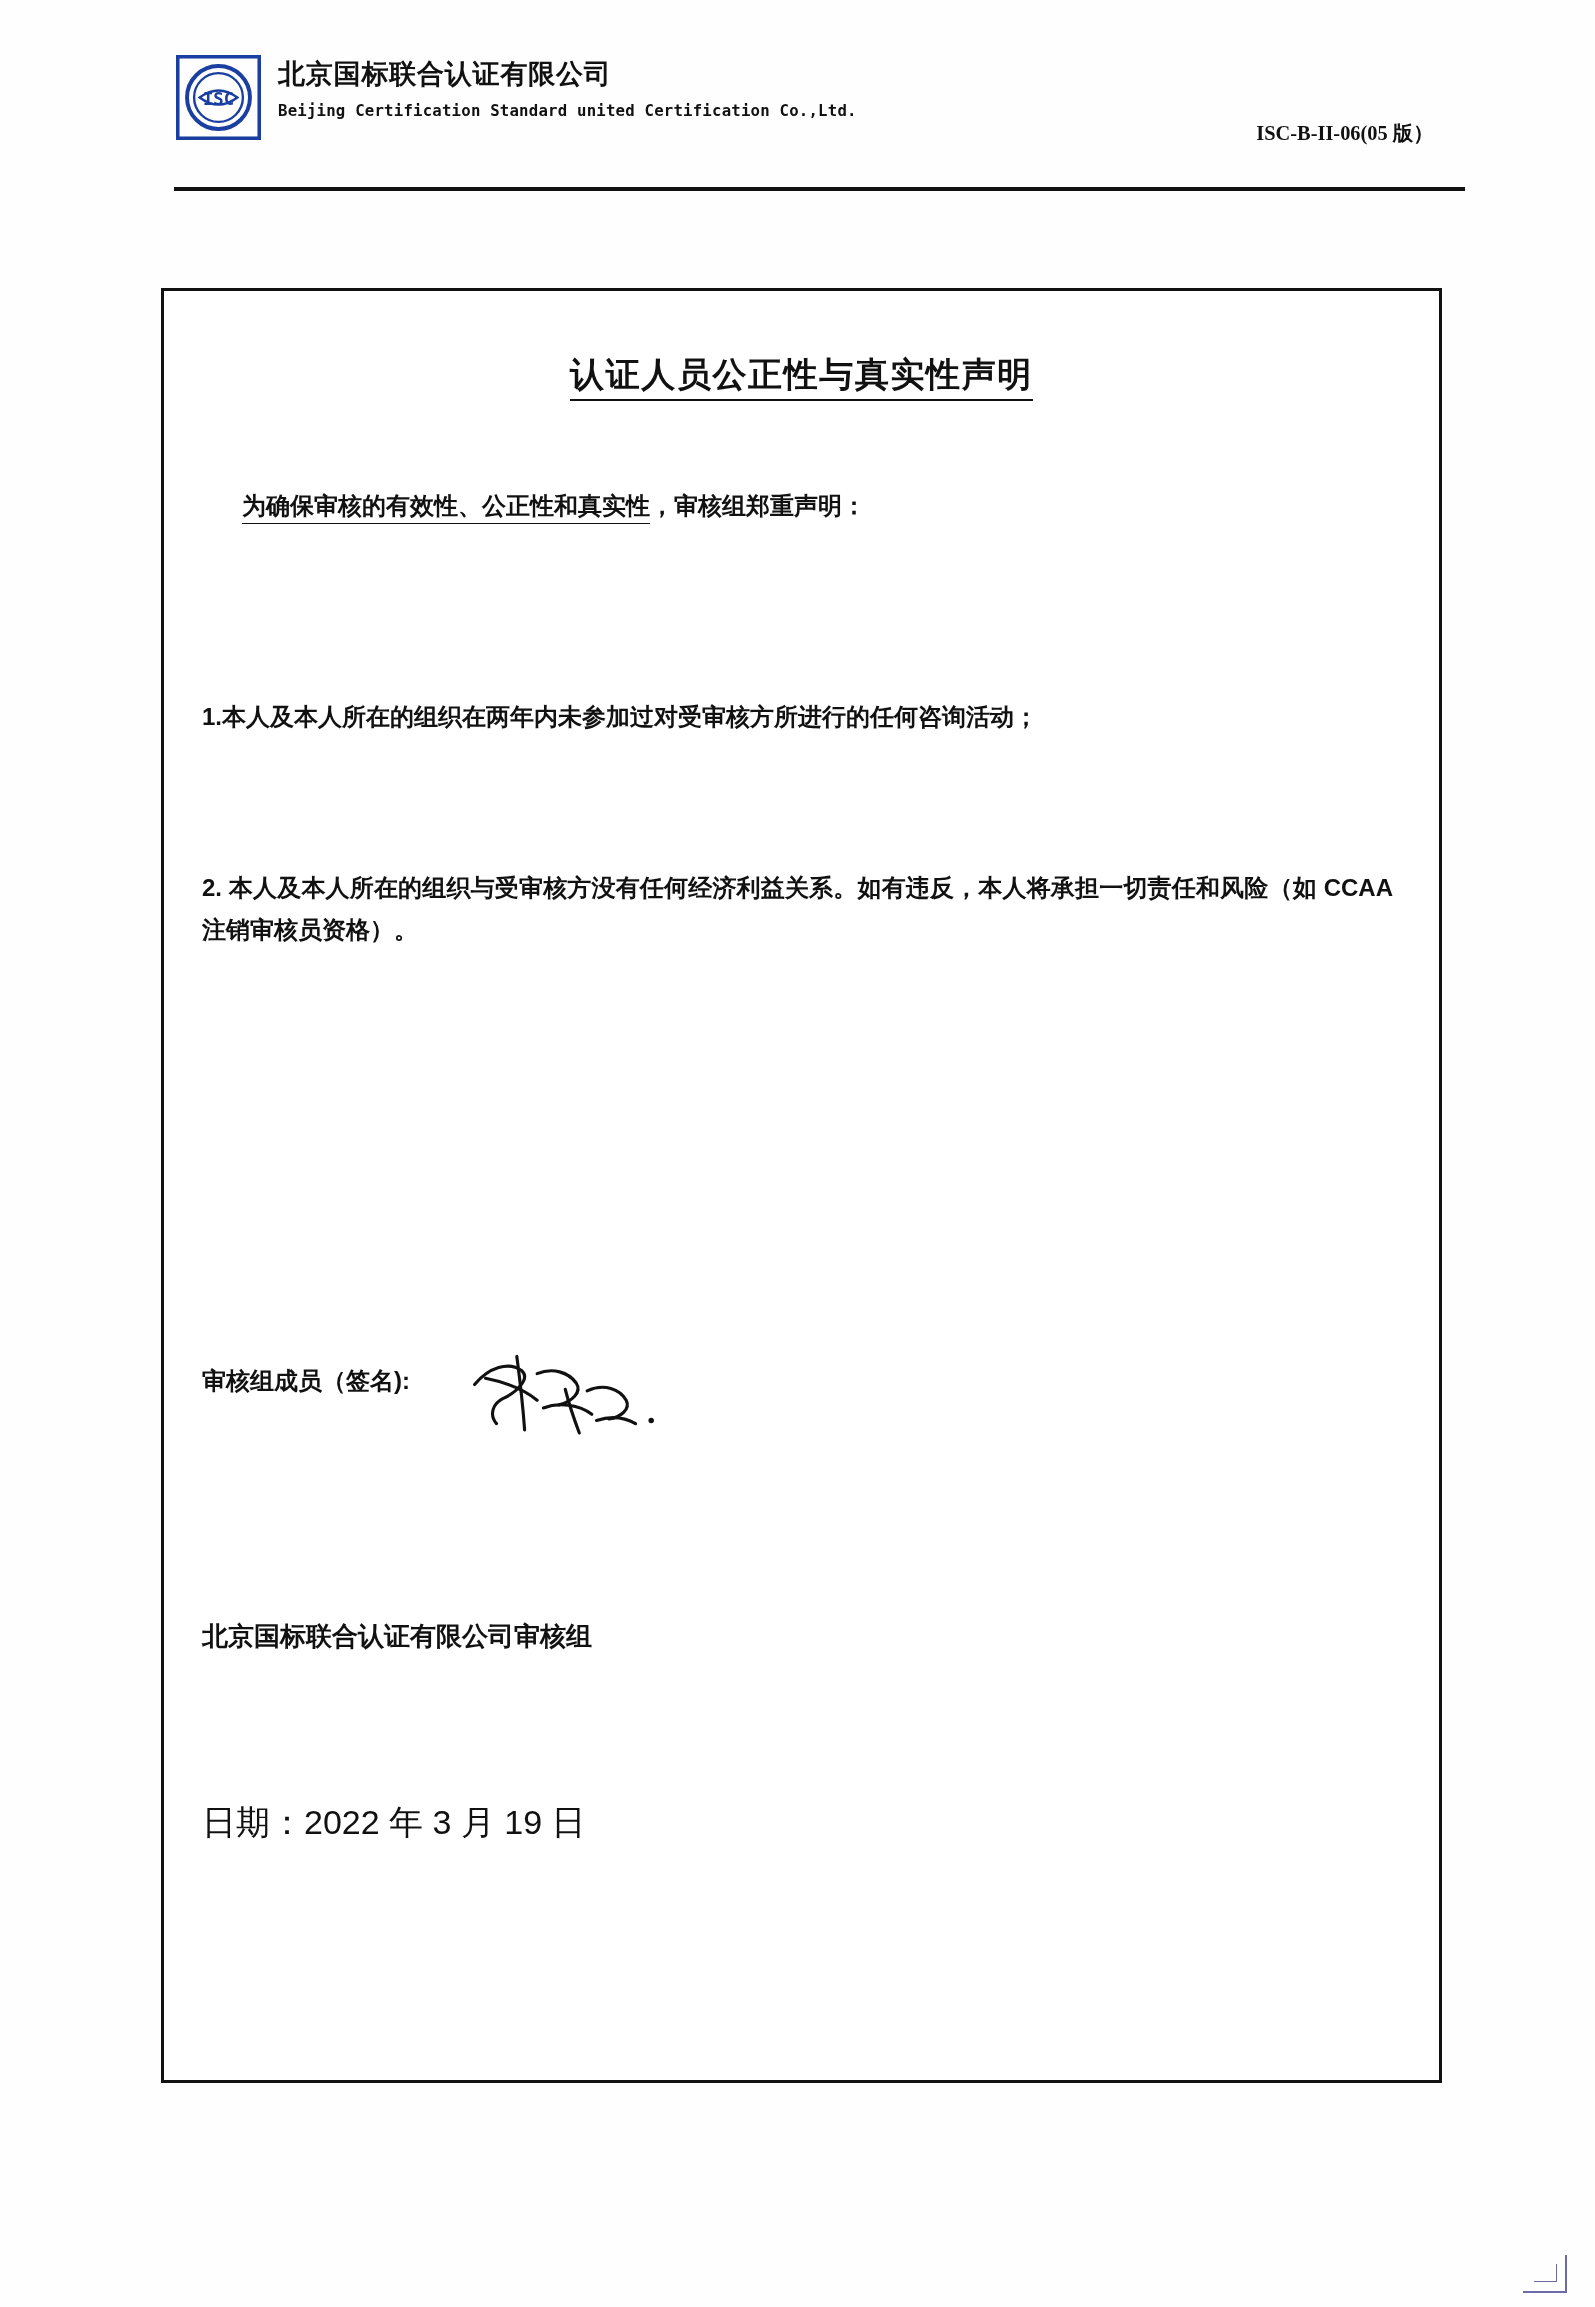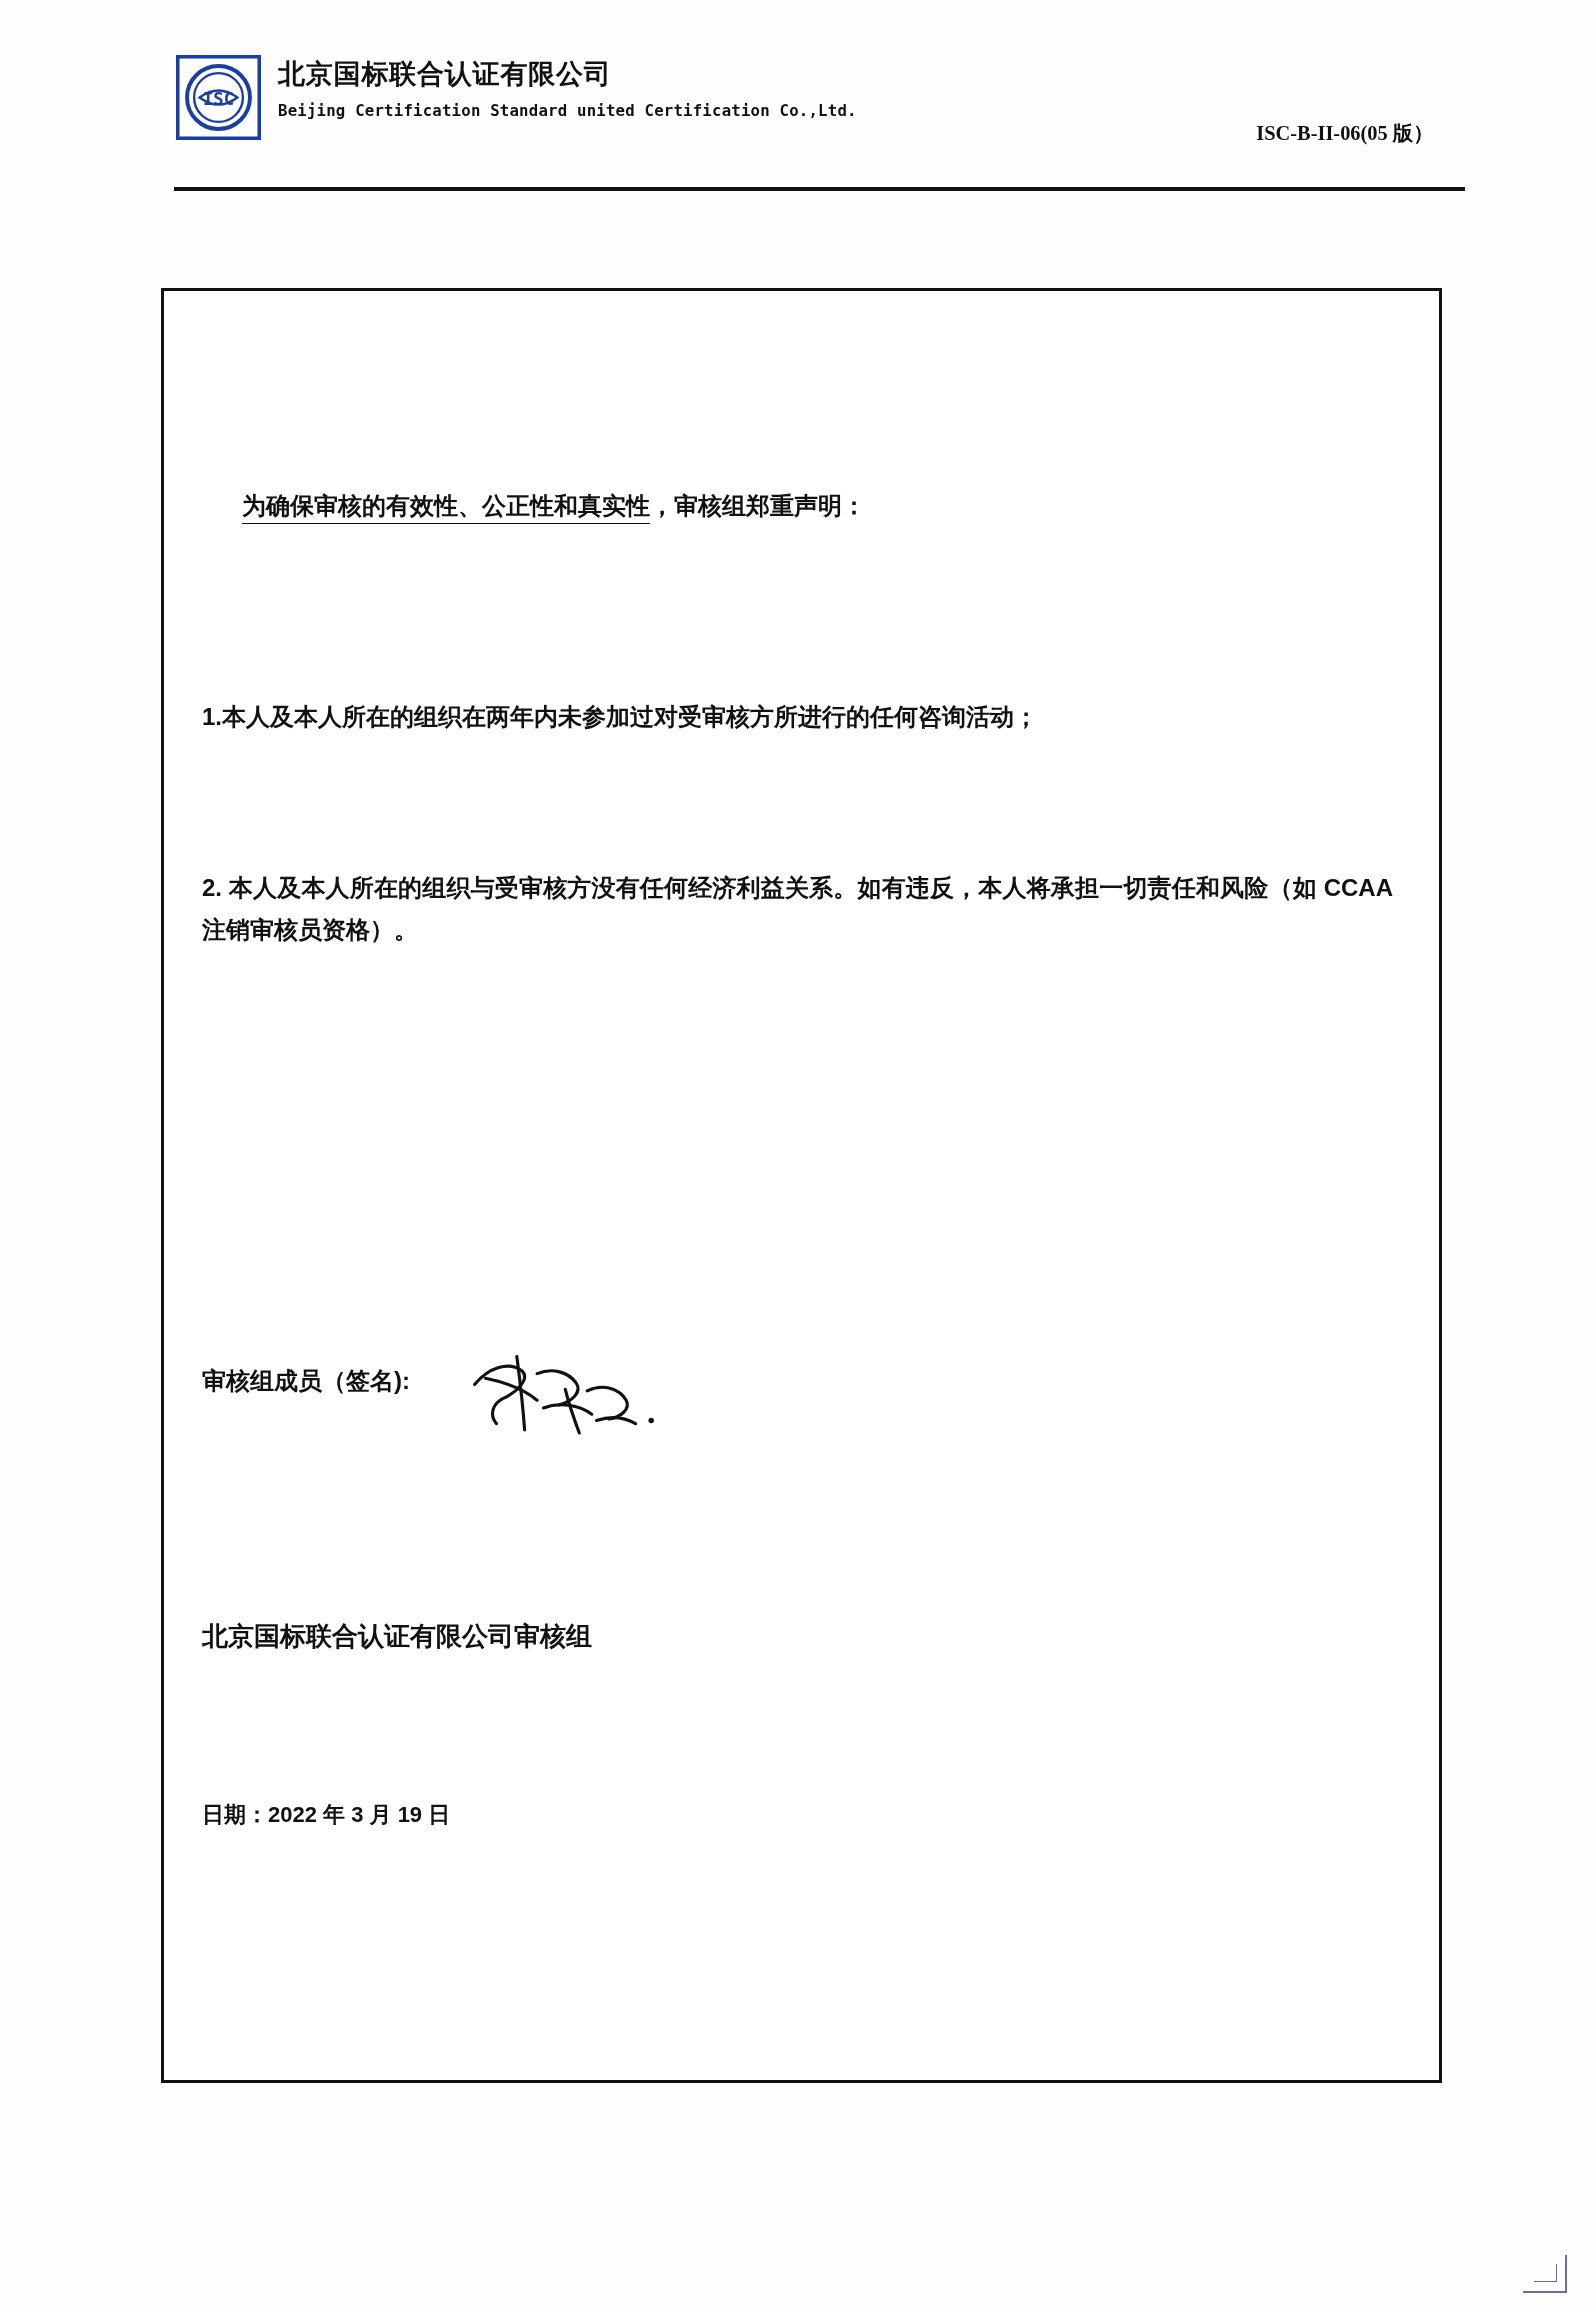--- a/index.html
+++ b/index.html
@@ -172,22 +172,22 @@
     font-family: Liberation Serif, serif;
     font-size: 26px;
     font-weight: bold;
     color: #111;
   }
   .date-line {
     position: absolute;
     left: 38px;
     top: 1509px;
     font-family: "Liberation Sans", sans-serif;
-    font-size: 22px;
-    font-weight: bold;
+    font-size: 34px;
+    font-weight: normal;
     color: #111;
   }
 
   
   .scan-mark {
     position: absolute;
     right: 28px;
     bottom: 14px;
     width: 42px;
     height: 36px;
@@ -227,20 +227,23 @@
       <div class="company-cn">北京国标联合认证有限公司</div>
       <div class="company-en">Beijing Certification Standard united Certification Co.,Ltd.</div>
     </div>
 
     <div class="form-code">ISC-B-II-06(05 版）</div>
   </div>
   <div class="header-rule"></div>
 
   <div class="doc-box">
 
+    <div class="doc-title">
+      <span>认证人员公正性与真实性声明</span>
+    </div>
 
     <div class="lead">
       <span class="underlined">为确保审核的有效性、公正性和真实性</span><span>，审核组郑重声明：</span>
     </div>
 
     <div class="clause clause-1">1.本人及本人所在的组织在两年内未参加过对受审核方所进行的任何咨询活动；</div>
 
     <div class="clause clause-2">2. 本人及本人所在的组织与受审核方没有任何经济利益关系。如有违反，本人将承担一切责任和风险（如 CCAA 注销审核员资格）。</div>
 
 

